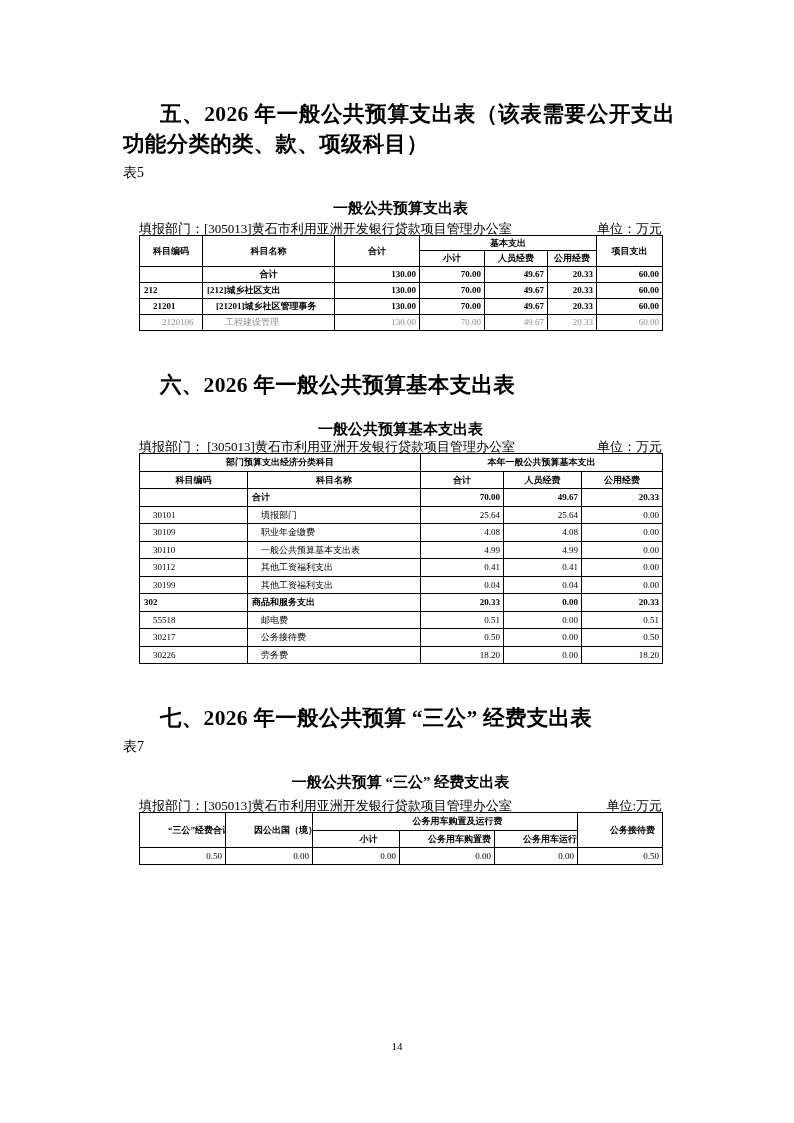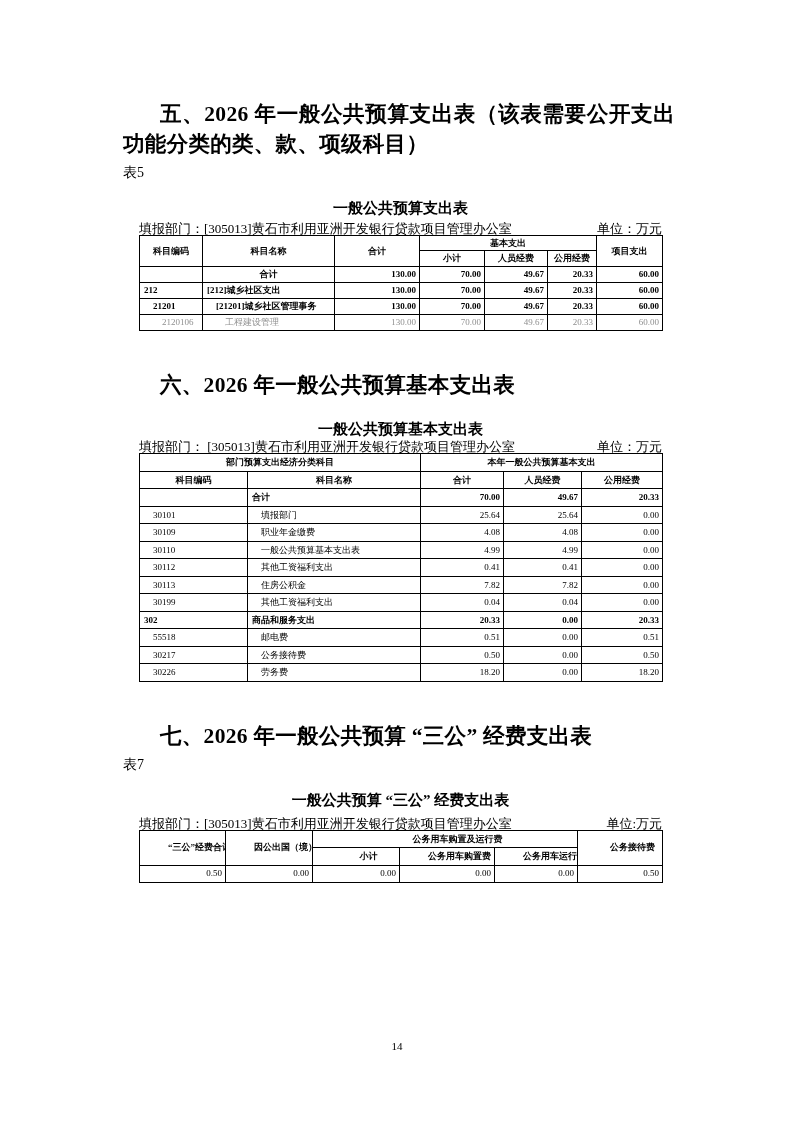--- a/index.html
+++ b/index.html
@@ -184,27 +184,20 @@
           <td class="num">0.00</td>
         </tr>
         <tr>
           <td class="ind1">30112</td>
           <td class="ind1">其他工资福利支出</td>
           <td class="num">0.41</td>
           <td class="num">0.41</td>
           <td class="num">0.00</td>
         </tr>
         <tr>
-          <td class="ind1">30113</td>
-          <td class="ind1">住房公积金</td>
-          <td class="num">7.82</td>
-          <td class="num">7.82</td>
-          <td class="num">0.00</td>
-        </tr>
-        <tr>
           <td class="ind1">30199</td>
           <td class="ind1">其他工资福利支出</td>
           <td class="num">0.04</td>
           <td class="num">0.04</td>
           <td class="num">0.00</td>
         </tr>
         <tr class="b">
           <td class="ind0">302</td>
           <td class="ind0">商品和服务支出</td>
           <td class="num">20.33</td>

